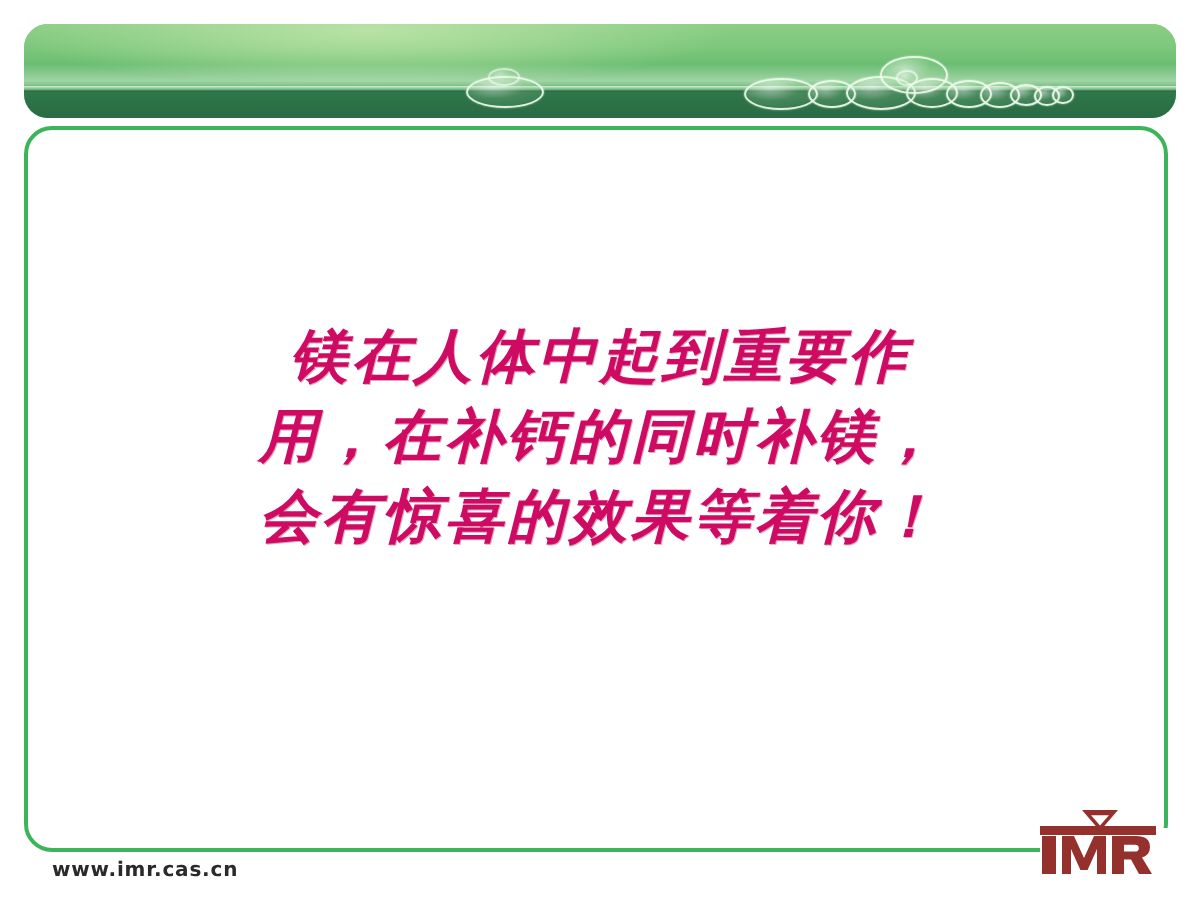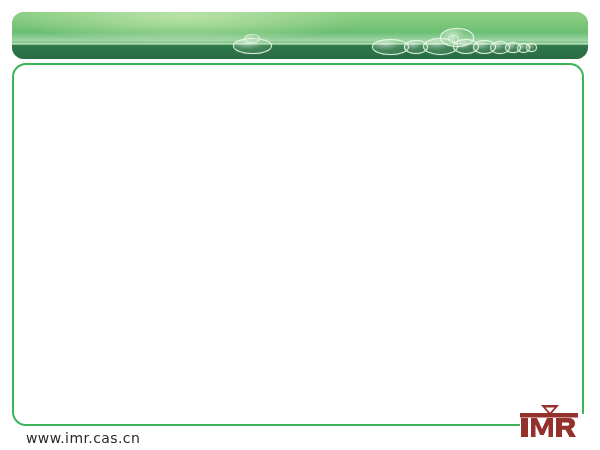--- a/index.html
+++ b/index.html
@@ -109,22 +109,22 @@
     white-space: pre;
     text-shadow: 0.5px 0.5px 0 rgba(160,0,70,.35);
   }
 
   
   .footer-url {
     position: absolute;
     left: 26px;
     top: 430px;
     font-family: "DejaVu Sans", "Liberation Sans", sans-serif;
-    font-size: 14px;
-    font-weight: normal;
+    font-size: 10px;
+    font-weight: bold;
     color: #2a2a2a;
     letter-spacing: .4px;
   }
 
   .imr-logo {
     position: absolute;
     left: 518px;
     top: 404px;
     width: 62px;
     height: 34px;
@@ -156,20 +156,23 @@
       <div class="bubble" style="left:493px; top:30px; width:14px; height:9px;"></div>
       <div class="bubble" style="left:505px; top:31px; width:11px; height:8px;"></div>
       <div class="bubble" style="left:514px; top:31px; width:9px; height:7px;"></div>
       <div class="bubble" style="left:436px; top:23px; width:9px; height:6px; opacity:.8;"></div>
     </div>
   </div>
 
   <div class="content-frame"></div>
   <div class="frame-gap"></div>
 
+  <div class="body-text"><span>镁在人体中起到重要作</span>
+<span>用，在补钙的同时补镁，</span>
+<span>会有惊喜的效果等着你！</span></div>
 
   <div class="footer-url">www.imr.cas.cn</div>
 
   <div class="imr-logo">
     <svg width="62" height="34" viewBox="0 0 62 34" xmlns="http://www.w3.org/2000/svg">
 
       <rect x="2" y="9" width="58" height="4.5" fill="#94312d"></rect>
 
       <polygon points="23,1 41,1 32,11.5" fill="#94312d"></polygon>
       <polygon points="27.5,3.6 36.5,3.6 32,8.8" fill="#ffffff"></polygon>

